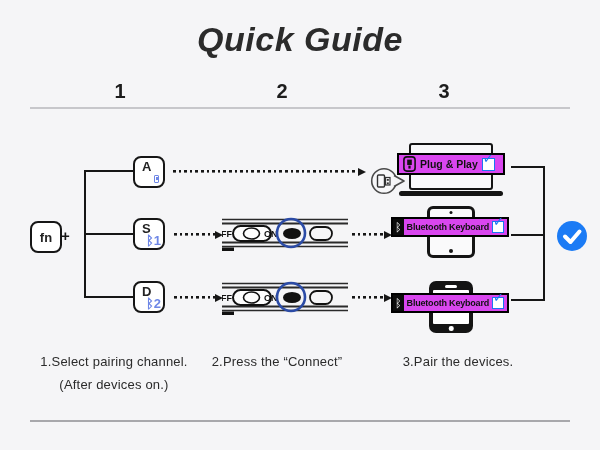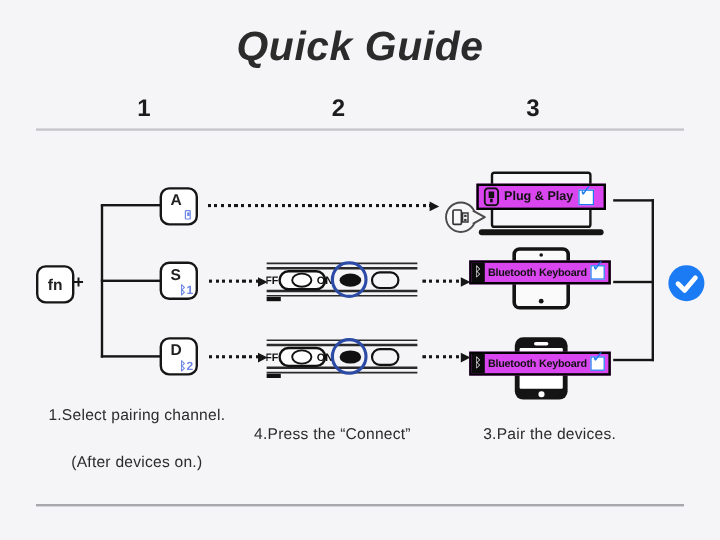--- a/index.html
+++ b/index.html
@@ -10,21 +10,21 @@
          font-size:34px;font-weight:700;color:#2b2b2b;letter-spacing:.5px;font-style:italic;}
   .colnum{position:absolute;top:80px;transform:translateX(-50%);
           font-size:20px;font-weight:700;color:#1c1c1c;}
   .divider{position:absolute;left:30px;width:540px;}
   .divider.top{top:107px;height:1.5px;background:#c7c7cb;}
   .divider.bottom{top:420px;height:2px;background:#a8a8ac;}
   
   .key{position:absolute;width:32px;height:32px;border:2px solid #161616;border-radius:8px;
        background:#fff;box-sizing:border-box;}
   .key .letter{position:absolute;top:1px;left:7px;font-size:13px;font-weight:600;color:#222;}
-  .key .sub{position:absolute;right:2px;bottom:0px;font-size:10px;font-weight:600;color:#6e87e6;}
+  .key .sub{position:absolute;right:2px;bottom:0px;font-size:13px;font-weight:600;color:#6e87e6;}
   .key.centerkey{display:flex;align-items:center;justify-content:center;}
   .key.centerkey .letter{position:static;font-size:13px;}
   .plus{position:absolute;font-size:15px;font-weight:700;color:#161616;}
   
   .mini-receiver{position:absolute;right:4px;bottom:3px;width:5px;height:8px;
                  border:1.2px solid #6e87e6;border-radius:1px;box-sizing:border-box;}
   .mini-receiver::after{content:"";position:absolute;left:0.6px;top:1px;width:2px;height:2.5px;background:#6e87e6;}
   .line{position:absolute;background:#161616;}
   
   .dotted-arrow{position:absolute;height:3px;
@@ -185,18 +185,18 @@
   <div class="line" style="left:511px;top:234px;width:34px;height:2px;"></div>
   <div class="line" style="left:511px;top:299px;width:34px;height:2px;"></div>
   <div class="line" style="left:543px;top:166px;width:2px;height:135px;"></div>
 
   <div class="success">
     <svg width="30" height="30" viewBox="0 0 30 30">
       <polyline points="8,15.5 13.5,21 22.5,10.5" fill="none" stroke="#ffffff" stroke-width="4" stroke-linecap="round" stroke-linejoin="round"></polyline>
     </svg>
   </div>
 
-  <div class="cap" style="left:114px;top:338px;">1.Select pairing channel.</div>
+  <div class="cap" style="left:114px;top:354px;">1.Select pairing channel.</div>
   <div class="cap" style="left:114px;top:377px;">(After devices on.)</div>
-  <div class="cap" style="left:277px;top:354px;">4.Press the “Connect”</div>
+  <div class="cap" style="left:277px;top:354px;">2.Press the “Connect”</div>
   <div class="cap" style="left:458px;top:354px;">3.Pair the devices.</div>
 
 </div>
 
 </body></html>

